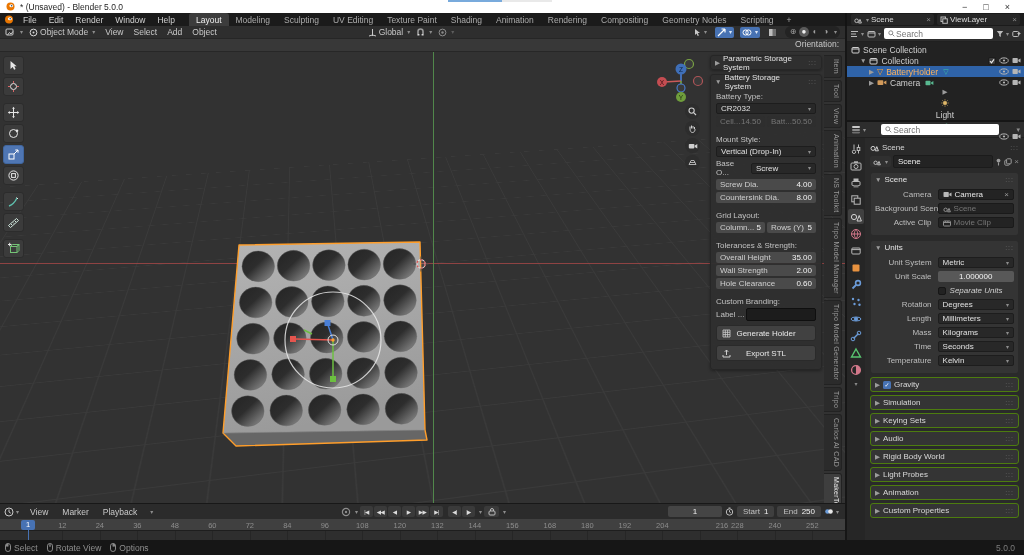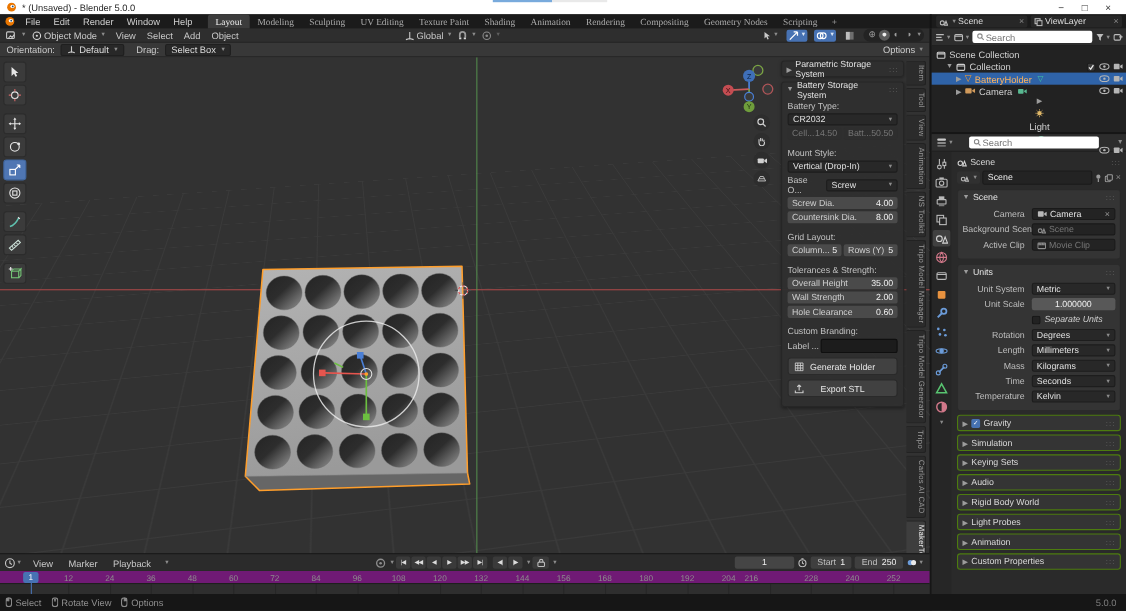--- a/index.html
+++ b/index.html
@@ -15,21 +15,21 @@
   
   .titlebar{left:0;top:0;width:1024px;height:13px;background:#ffffff;color:#1f1f1f;display:flex;
             align-items:center;gap:5px;padding:0 6px;box-sizing:border-box;font-size:8.5px;}
   .sliver{top:0;height:2px;}
   .win-controls{margin-left:auto;display:flex;gap:16px;align-items:center;color:#333;font-size:9px;padding-right:8px;}
 
   
   .menubar{left:0;top:13px;width:845px;height:13px;background:#1b1b1b;display:flex;align-items:center;
            gap:0;padding:0 4px;box-sizing:border-box;font-size:8.5px;color:#cfcfcf;}
   .menu-item{padding:0 6px;}
-  #workspace-tabs{display:flex;align-items:center;margin-left:8px;height:15px;font-family:Liberation Serif, serif;}
+  #workspace-tabs{display:flex;align-items:center;margin-left:8px;height:15px;}
   .ws-tab{padding:0 7px;height:13px;display:flex;align-items:center;color:#ababab;}
   .ws-tab.active{background:#3c3c3c;color:#efefef;border-radius:3px 3px 0 0;}
   .ws-add{padding:0 6px;color:#ababab;}
   .scenebar{left:845px;top:13px;width:179px;height:13px;background:#1b1b1b;display:flex;align-items:center;
             gap:3px;padding:0 4px;box-sizing:border-box;border-left:2px solid #131313;}
   .id-chip{display:flex;align-items:center;gap:2px;background:#272727;border-radius:2px;height:11px;
            padding:0 3px;font-size:8px;color:#ddd;flex:1;min-width:0;white-space:nowrap;overflow:hidden;}
   .chip-x{color:#8a8a8a;font-size:8px;margin-left:auto;}
 
   
@@ -39,22 +39,22 @@
   #vp-menus{display:flex;gap:2px;}
   #vp-menus .menu-item{padding:0 4px;}
   .mini-btn{display:flex;align-items:center;gap:1px;padding:0 2px;border-radius:2px;height:11px;}
   .mini-btn.blue{background:#4772b3;}
   .shade-group{display:flex;align-items:center;gap:1px;background:#232323;border-radius:7px;padding:0 3px;height:12px;}
   .shade{width:10px;height:10px;border-radius:50%;display:flex;align-items:center;justify-content:center;
          font-size:8px;color:#9f9f9f;line-height:1;}
   .shade.active{background:#5b5b5b;color:#f0f0f0;}
 
   
-  .vp-toolrow{left:0;top:39px;width:845px;height:13px;background:#383838;display:flex;align-items:center;
-              gap:5px;padding:0 6px;box-sizing:border-box;border-bottom:1px solid #272727;}
+  .vp-toolrow{left:0;top:39px;width:845px;height:13px;background:#383838;display:flex;align-items:flex-end;
+              gap:5px;padding:0 6px;box-sizing:border-box;border-bottom:1px solid #272727;flex-direction:column;}
   .pill{display:flex;align-items:center;gap:3px;background:#282828;border:1px solid #1f1f1f;border-radius:2px;
         height:11px;padding:0 5px;color:#dcdcdc;box-sizing:border-box;white-space:nowrap;}
   .options-btn{margin-left:auto;display:flex;align-items:center;gap:2px;color:#cfcfcf;}
 
   
   .vp-canvas{left:0;top:52px;width:845px;height:451px;background:#323232;overflow:hidden;}
   .floor{position:absolute;left:-250px;top:-180px;width:1500px;height:950px;
          background-image:linear-gradient(#404040 1px,transparent 1px),linear-gradient(90deg,#404040 1px,transparent 1px);
          background-size:54px 54px;transform:perspective(900px) rotateX(60deg) rotateZ(-11deg);
          transform-origin:50% 46%;opacity:.55;}
@@ -158,21 +158,21 @@
   .timeline{left:0;top:503px;width:845px;height:37px;background:#262626;border-top:1px solid #181818;box-sizing:border-box;}
   .tl-header{position:relative;height:15px;background:#2b2b2b;display:flex;align-items:center;gap:5px;
              padding:0 4px;border-bottom:1px solid #1f1f1f;}
   .tl-playback{position:absolute;left:341px;top:2px;display:flex;align-items:center;gap:2px;}
   .t-btn{min-width:11px;height:11px;background:#3a3a3a;border-radius:2px;display:flex;align-items:center;
          justify-content:center;font-size:5.5px;color:#dcdcdc;padding:0 1px;letter-spacing:-.5px;}
   .tl-frames{position:absolute;right:6px;top:2px;display:flex;align-items:center;gap:3px;font-size:8px;}
   .f-pill{display:flex;align-items:center;background:#454545;border-radius:2px;height:11px;padding:0 6px;
           color:#f0f0f0;gap:4px;}
   .f-pill .lab{color:#c0c0c0;}
-  .tl-ruler{position:absolute;left:0;top:15px;width:845px;height:11px;background:#701a75;}
+  .tl-ruler{position:absolute;left:0;top:15px;width:845px;height:11px;background:#404040;}
   .tick-label{position:absolute;bottom:0;transform:translateX(-50%);font-size:7.5px;color:#8d8d8d;}
   .tl-track{position:absolute;left:0;top:26px;width:845px;height:11px;background:#2e2e2e;border-top:1px solid #1e1e1e;}
   .tick-line{position:absolute;top:0;width:1px;height:11px;background:#262626;}
   .playhead{position:absolute;top:15.5px;width:14px;height:10px;background:#4772b3;border-radius:2px;color:#fff;
             font-size:7.5px;display:flex;align-items:center;justify-content:center;}
   .playhead-line{position:absolute;top:26px;width:1px;height:11px;background:#4772b3;}
 
   
   .statusbar{left:0;top:540px;width:1024px;height:15px;background:#161616;display:flex;align-items:center;
              gap:9px;padding:0 5px;box-sizing:border-box;color:#8f8f8f;}
@@ -1190,21 +1190,21 @@
         <span class="tick-label" style="left: 324.875px;">96</span>
         <span class="tick-label" style="left: 362.375px;">108</span>
         <span class="tick-label" style="left: 399.875px;">120</span>
         <span class="tick-label" style="left: 437.375px;">132</span>
         <span class="tick-label" style="left: 474.875px;">144</span>
         <span class="tick-label" style="left: 512.375px;">156</span>
         <span class="tick-label" style="left: 549.875px;">168</span>
         <span class="tick-label" style="left: 587.375px;">180</span>
         <span class="tick-label" style="left: 624.875px;">192</span>
         <span class="tick-label" style="left: 662.375px; margin-top: 40px;">204</span>
-        <span class="tick-label" style="left: 683px;">216</span>
+        <span class="tick-label" style="left: 722px;">216</span>
         <span class="tick-label" style="left: 737.375px;">228</span>
         <span class="tick-label" style="left: 774.875px;">240</span>
         <span class="tick-label" style="left: 812.375px;">252</span>
       </div>
     <div class="tl-track" id="tl-track">
         <span class="tick-line" style="left: 62.375px;"></span>
         <span class="tick-line" style="left: 99.875px;"></span>
         <span class="tick-line" style="left: 137.375px;"></span>
         <span class="tick-line" style="left: 174.875px;"></span>
         <span class="tick-line" style="left: 212.375px;"></span>

